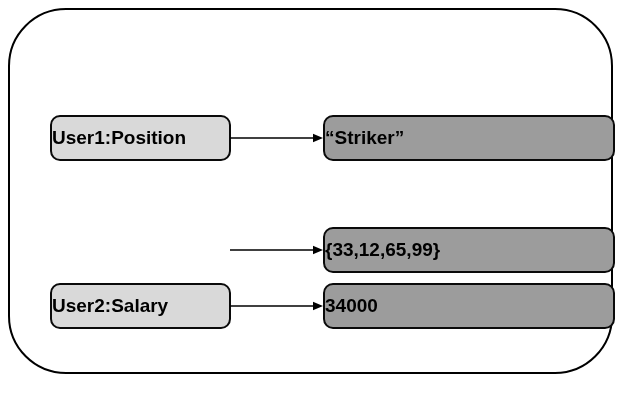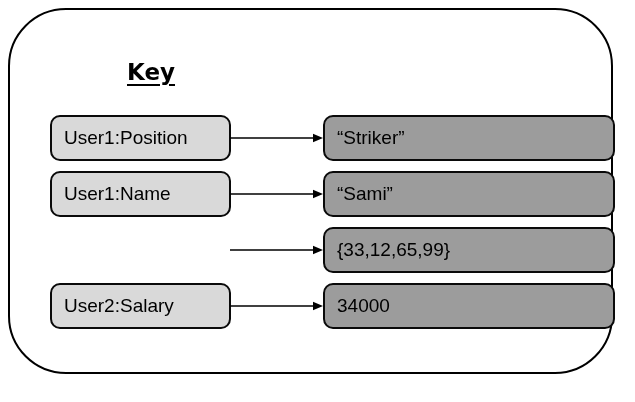--- a/index.html
+++ b/index.html
@@ -50,24 +50,24 @@
 
   .key-box, .value-box {
     position: absolute;
     top: 0;
     height: 46px;
     box-sizing: border-box;
     border: 2px solid #0a0a0a;
     border-radius: 10px;
     display: flex;
     align-items: center;
-    padding-left: 12px;
     font-size: 19px;
     color: #000000;
     white-space: nowrap;
+    font-weight: bold;
   }
   .key-box {
     left: 50px;
     width: 181px;
     background: #d9d9d9;
   }
   .value-box {
     left: 323px;
     width: 292px;
     background: #9c9c9c;
@@ -79,39 +79,30 @@
     width: 96px;
     height: 46px;
   }
 </style>
 </head>
 <body>
 
 <div class="canvas">
   <div class="outer-frame"></div>
 
-  <div class="col-header key">Key</div>
 
   <div class="kv-row row-0">
     <div class="key-box">User1:Position</div>
     <svg class="arrow-svg" viewBox="0 0 96 46">
       <line x1="1" y1="23" x2="84" y2="23" stroke="#000000" stroke-width="1.6"></line>
       <polygon points="84,18.8 94,23 84,27.2" fill="#000000"></polygon>
     </svg>
     <div class="value-box">“Striker”</div>
   </div>
 
-  <div class="kv-row row-1">
-    <div class="key-box">User1:Name</div>
-    <svg class="arrow-svg" viewBox="0 0 96 46">
-      <line x1="1" y1="23" x2="84" y2="23" stroke="#000000" stroke-width="1.6"></line>
-      <polygon points="84,18.8 94,23 84,27.2" fill="#000000"></polygon>
-    </svg>
-    <div class="value-box">“Sami”</div>
-  </div>
 
   <div class="kv-row row-2">
     <svg class="arrow-svg" viewBox="0 0 96 46">
       <line x1="1" y1="23" x2="84" y2="23" stroke="#000000" stroke-width="1.6"></line>
       <polygon points="84,18.8 94,23 84,27.2" fill="#000000"></polygon>
     </svg>
     <div class="value-box">{33,12,65,99}</div>
   </div>
 
   <div class="kv-row row-3">

